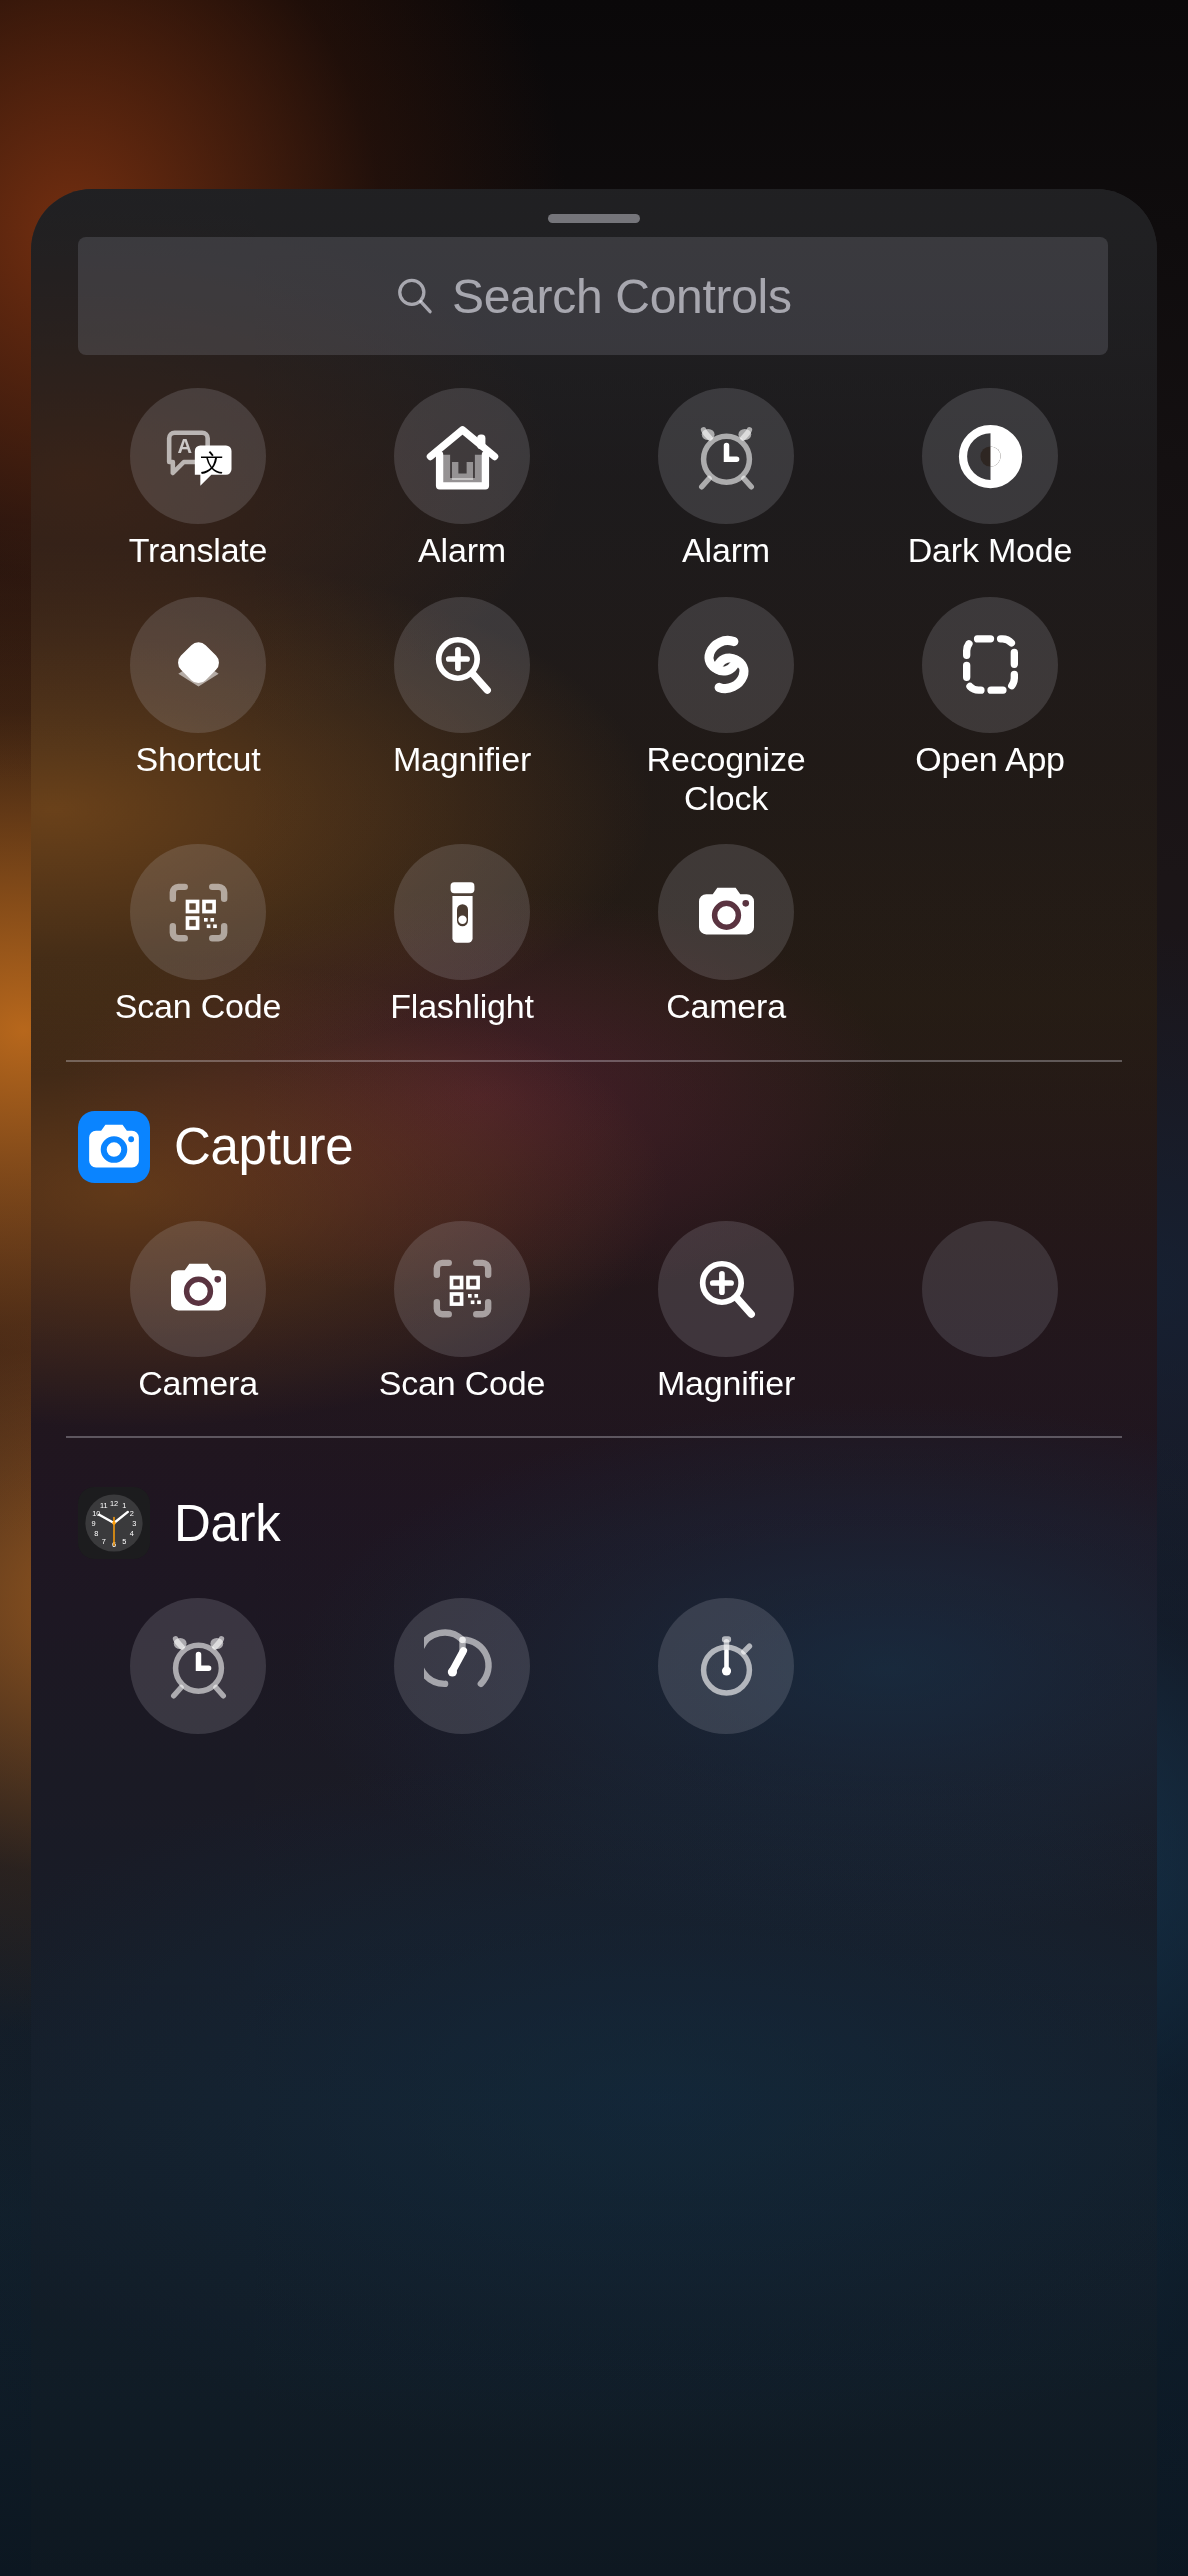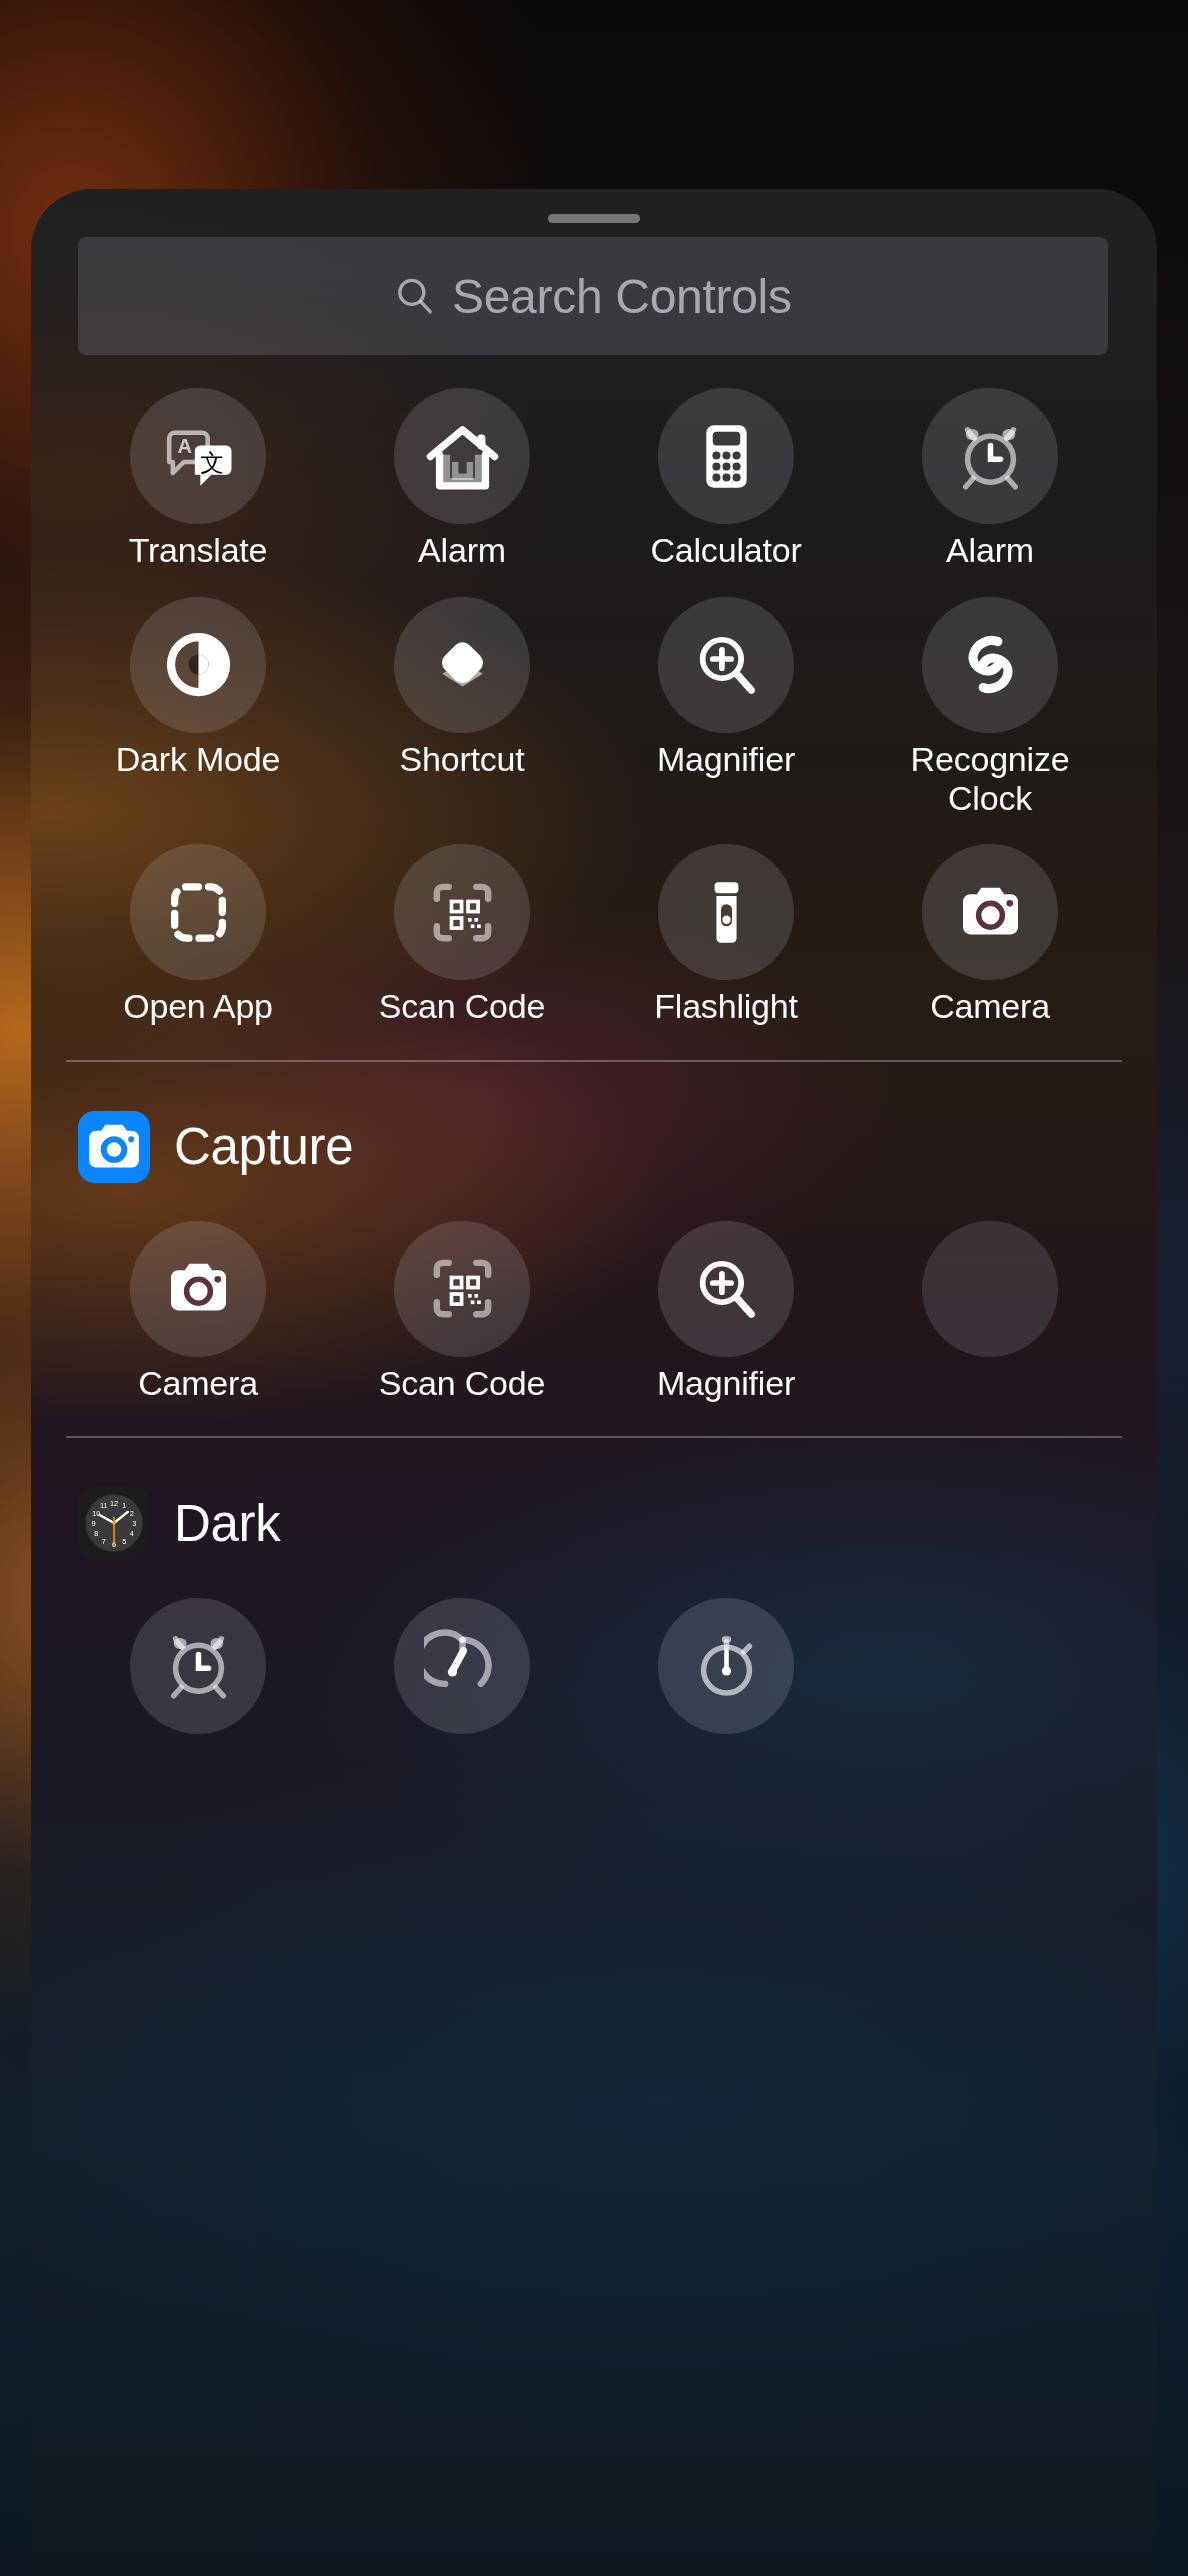--- a/index.html
+++ b/index.html
@@ -204,40 +204,20 @@
       <div class="bubble">
               <svg viewBox="0 0 84 84">
       <path d="M24 40v30h36V40" fill="none" stroke="rgba(255,255,255,0.45)" stroke-width="9"></path>
       <path d="M34 48v16h16V48" fill="none" stroke="rgba(255,255,255,0.45)" stroke-width="7"></path>
       <path d="M7 42 42 13l35 29" fill="none" stroke="#fff" stroke-width="8" stroke-linecap="round" stroke-linejoin="round"></path>
       <path d="M17 40v34h50V40" fill="none" stroke="#fff" stroke-width="8" stroke-linecap="round" stroke-linejoin="round"></path>
       <rect x="58" y="18" width="9" height="16" rx="4" fill="#fff"></rect>
     </svg>
             </div>
       <div class="caption">Alarm</div>
-    </div>
-          <div class="cell">
-      <div class="bubble">
-              <svg viewBox="0 0 84 84">
-      <rect x="20" y="8" width="44" height="68" rx="8" fill="#fff"></rect>
-      <rect x="27" y="15" width="30" height="15" rx="4" fill="#3a3a3c"></rect>
-      <g fill="#3a3a3c">
-        <circle cx="31" cy="41" r="4.4"></circle>
-                  <circle cx="42" cy="41" r="4.4"></circle>
-                  <circle cx="53" cy="41" r="4.4"></circle>
-        <circle cx="31" cy="53" r="4.4"></circle>
-                  <circle cx="42" cy="53" r="4.4"></circle>
-                  <circle cx="53" cy="53" r="4.4"></circle>
-        <circle cx="31" cy="65" r="4.4"></circle>
-                  <circle cx="42" cy="65" r="4.4"></circle>
-                  <circle cx="53" cy="65" r="4.4"></circle>
-      </g>
-    </svg>
-            </div>
-      <div class="caption">Calculator</div>
     </div>
           <div class="cell">
       <div class="bubble">
               <svg viewBox="0 0 84 84" fill="none" stroke="rgba(255,255,255,0.58)" stroke-width="6" stroke-linecap="round">
       <circle cx="42" cy="45" r="25"></circle>
       <path d="M42 30v15h11" stroke="#fff" stroke-width="6"></path>
       <path d="M24 22c-4-4-6-6-7-9"></path>
                 <path d="M60 22c4-4 6-6 7-9"></path>
       <path d="M23 66 15 75"></path>
                 <path d="M61 66 69 75"></path>

